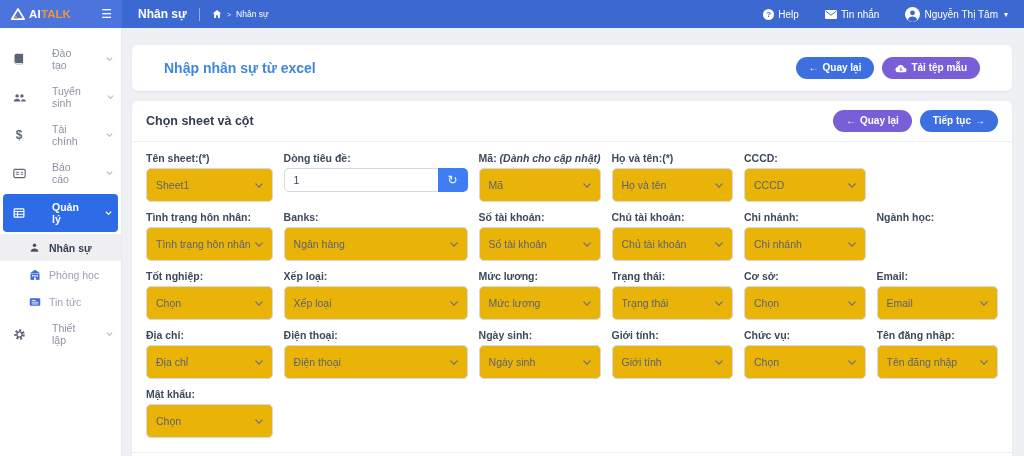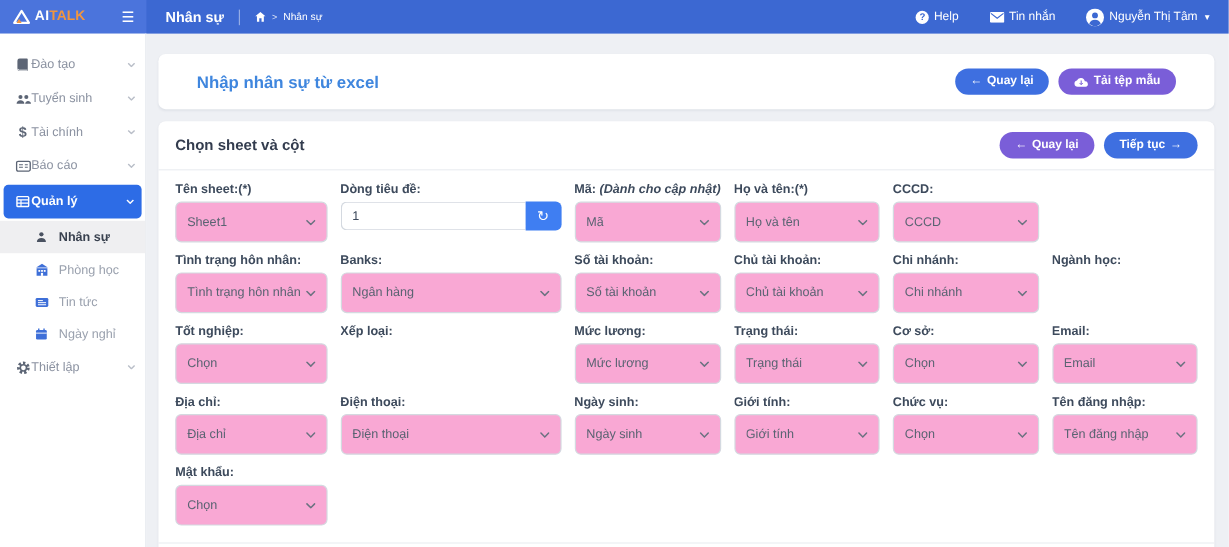--- a/index.html
+++ b/index.html
@@ -18,21 +18,21 @@
   .breadcrumb{display:flex;align-items:center;gap:5px;font-size:8.5px}
   .bc-sep{font-size:7.5px;opacity:.85}
   .nav-right{margin-left:auto;display:flex;align-items:center;gap:26px;padding-right:16px;font-size:10px}
   .nav-link{display:flex;align-items:center;gap:4px;cursor:pointer}
   .q-circle{width:11px;height:11px;border-radius:50%;background:#fff;color:var(--navbar,#3c68d2);font-size:8px;font-weight:bold;display:flex;align-items:center;justify-content:center}
   .caret{font-size:8px;margin-left:2px}
 
   
   .layout{display:flex;height:428px}
   .sidebar{width:122px;background:#fff;border-right:1px solid #e7eaef;padding-top:12px;flex-shrink:0}
-  .side-item{display:flex;align-items:center;gap:0;padding:7px 8px 7px 12px;color:#8b92a1;cursor:pointer;font-size:10.5px}
+  .side-item{display:flex;align-items:center;gap:26px;padding:7px 8px 7px 12px;color:#8b92a1;cursor:pointer;font-size:10.5px}
   .side-item .icon{width:14px;height:14px;color:#5c6575;display:flex;align-items:center;justify-content:center;flex-shrink:0}
   .side-item .chev{margin-left:auto;color:#b9bec8;display:flex}
   .side-item.active{background:var(--active-blue,#2d6ce6);color:#fff;border-radius:4px;margin:2px 3px;padding:7px 6px 7px 9px;font-weight:bold}
   .side-item.active .icon,.side-item.active .chev{color:#fff}
   .submenu-item{display:flex;align-items:center;gap:8px;padding:7px 8px 7px 28px;color:#9aa1ae;cursor:pointer;font-size:10.5px}
   .submenu-item .icon{width:13px;height:13px;color:#3e6fd8;display:flex;align-items:center;justify-content:center;flex-shrink:0}
   .submenu-item.active{background:#efeff1;color:#39414f;font-weight:bold}
   .submenu-item.active .icon{color:#4a5261}
   .side-item.settings{}
 
@@ -44,21 +44,21 @@
   .btn{border:none;border-radius:20px;color:#fff;font-size:10px;font-weight:bold;padding:5px 13px;display:inline-flex;align-items:center;gap:4px;font-family:inherit;cursor:pointer;line-height:1.2}
   .btn-blue{background:var(--btn-blue,#3e6fe0)}
   .btn-purple{background:var(--btn-purple,#7a5ed8)}
   .btn-row{display:flex;gap:8px}
   .card2-header{display:flex;align-items:center;justify-content:space-between;padding:9px 14px;border-bottom:1px solid #eceef2}
   .card2-title{font-size:12.5px;font-weight:bold;color:#333c4e}
 
   .form-grid{display:grid;grid-template-columns:repeat(6,1fr);column-gap:11px;row-gap:9px;padding:10px 14px 14px}
   .flabel{font-size:10.5px;font-weight:bold;color:#3d4a5c;margin-bottom:4px;white-space:nowrap;overflow:hidden}
   .fnote{font-style:italic}
-  .select{height:24px;border:1px solid #d4d9e0;border-radius:5px;display:flex;align-items:center;justify-content:space-between;padding:16px 9px;color:#5a6372;background:#f9a8d4;cursor:pointer}
+  .select{height:24px;border:1px solid #d4d9e0;border-radius:5px;display:flex;align-items:center;justify-content:space-between;padding:16px 9px;color:#5a6372;background:#eab308;cursor:pointer}
   .sval{white-space:nowrap;overflow:hidden;font-size:10.5px}
   .chevi{display:flex;flex-shrink:0;margin-left:4px}
   .igroup{display:flex;height:24px}
   .tinput{flex:1;min-width:0;border:1px solid #d4d9e0;border-right:none;border-radius:5px 0 0 5px;padding:0 9px;font-size:10.5px;color:#3d4a5c;font-family:inherit;outline:none;background:#fff}
   .refresh-btn{width:30px;background:var(--refresh-blue,#3f7ef2);border:none;border-radius:0 5px 5px 0;color:#fff;font-size:12px;cursor:pointer;line-height:1}
   .card2-footer{border-top:1px solid #eceef2;padding:9px;display:flex;justify-content:center;gap:8px}
 </style>
 </head>
 <body>
 
@@ -215,30 +215,20 @@
       </div>
       <div class="submenu-item">
         <span class="icon">
             <svg width="12" height="12" viewBox="0 0 16 16" fill="currentColor">
               <rect x="1" y="3" width="14" height="10" rx="1.5"></rect>
               <path d="M3.5 6h5.5M3.5 8.3h9M3.5 10.6h9" stroke="#fff" stroke-width="1.1"></path>
             </svg>
           </span>
         <span>Tin tức</span>
       </div>
-      <div class="submenu-item">
-        <span class="icon">
-            <svg width="11" height="11" viewBox="0 0 16 16" fill="currentColor">
-              <rect x="1.5" y="2.8" width="13" height="11.7" rx="1.5"></rect>
-              <path d="M4.8 1v3.4M11.2 1v3.4" stroke="currentColor" stroke-width="1.7"></path>
-              <path d="M1.5 6.7h13" stroke="#fff" stroke-width="1.1"></path>
-            </svg>
-          </span>
-        <span>Ngày nghỉ</span>
-      </div>
     </div>
 
     <div class="side-item settings">
       <span class="icon">
           <svg width="13" height="13" viewBox="0 0 16 16">
             <circle cx="8" cy="8" r="5" fill="none" stroke="currentColor" stroke-width="3" stroke-dasharray="2.4 2.1"></circle>
             <circle cx="8" cy="8" r="3.2" fill="none" stroke="currentColor" stroke-width="1.6"></circle>
           </svg>
         </span>
       <span>Thiết lập</span>
@@ -403,20 +393,28 @@
               <span class="sval">Chọn</span>
               <span class="chevi">
                 <svg width="8" height="5" viewBox="0 0 10 6">
                   <path d="M1 1l4 4 4-4" fill="none" stroke="#6b7280" stroke-width="1.6" stroke-linecap="round"></path>
                 </svg>
               </span>
             </div>
           </div>
           <div>
             <div class="flabel">Xếp loại:</div>
+            <div class="select">
+              <span class="sval">Xếp loại</span>
+              <span class="chevi">
+                <svg width="8" height="5" viewBox="0 0 10 6">
+                  <path d="M1 1l4 4 4-4" fill="none" stroke="#6b7280" stroke-width="1.6" stroke-linecap="round"></path>
+                </svg>
+              </span>
+            </div>
           </div>
           <div>
             <div class="flabel">Mức lương:</div>
             <div class="select">
               <span class="sval">Mức lương</span>
               <span class="chevi">
                 <svg width="8" height="5" viewBox="0 0 10 6">
                   <path d="M1 1l4 4 4-4" fill="none" stroke="#6b7280" stroke-width="1.6" stroke-linecap="round"></path>
                 </svg>
               </span>

